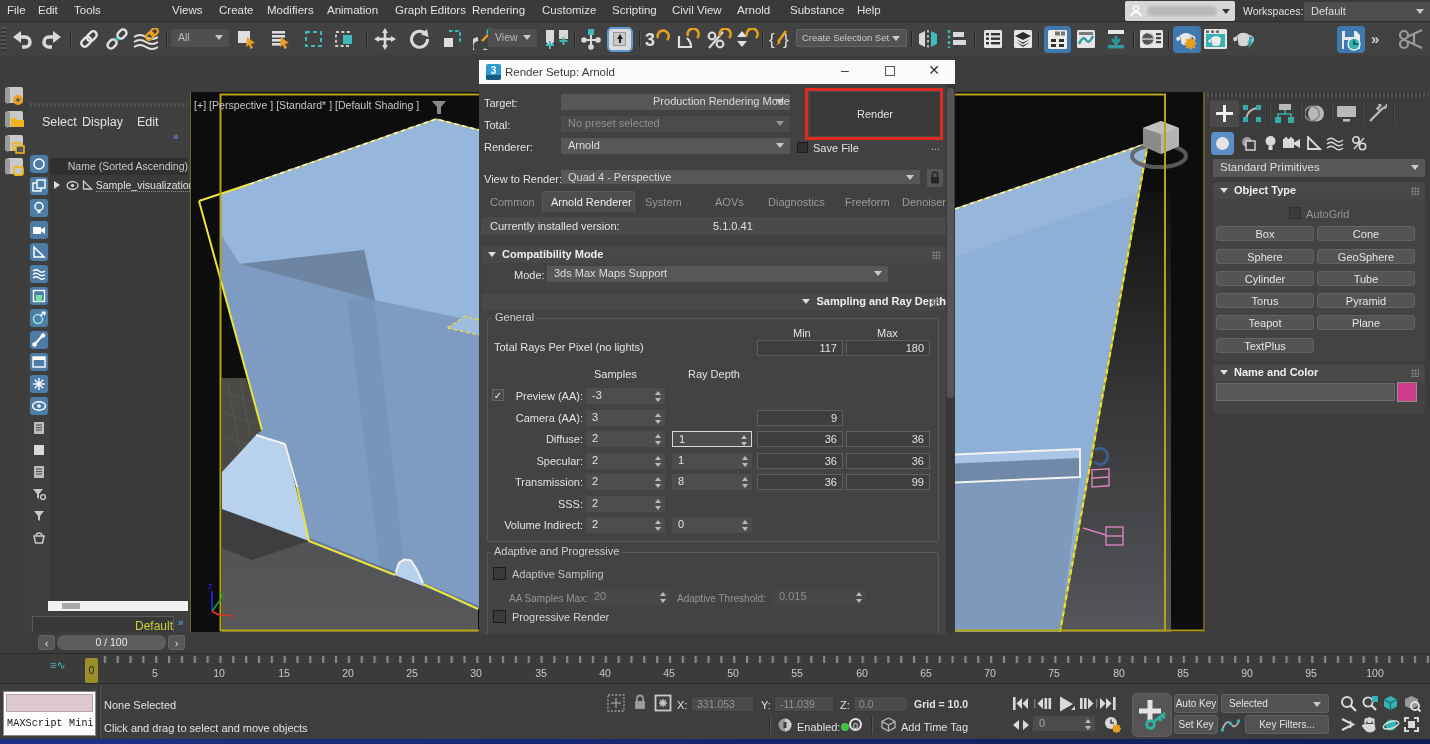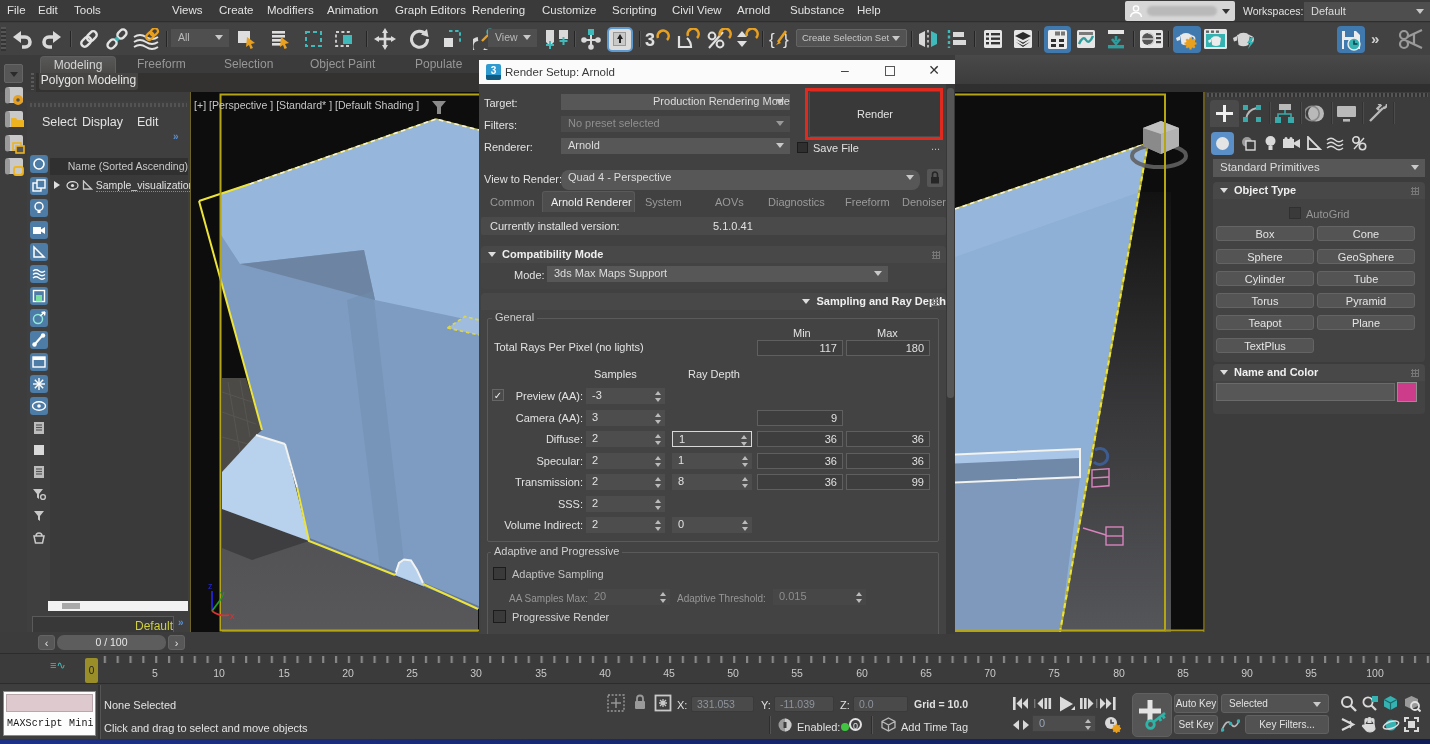--- a/index.html
+++ b/index.html
@@ -320,37 +320,20 @@
   <div class="abs" style="left:1371px;top:7px;color:#d0d0d0;font-size:15px;font-weight:bold;">»</div>
   <svg class="ticon" style="left:1396px;width:30px;" viewBox="0 0 30 22">
         <g fill="none" stroke="#9a9a9a" stroke-width="2.2">
           <circle cx="8" cy="7" r="4"></circle>
           <circle cx="8" cy="16" r="4"></circle>
           <path d="M11 9 L26 2 M11 13 L26 20 M18 6 L18 16"></path>
         </g>
       </svg>
 </div>
 
-<div class="abs" id="ribbon" style="left:0;top:55px;width:1430px;height:37px;background:#3b3b3b;">
-  <div class="abs" style="left:1px;top:0px;width:28px;height:5px;background:repeating-linear-gradient(90deg,#5a5a5a 0 3px,#3b3b3b 3px 5px);"></div>
-  <div class="abs" style="left:31px;top:2px;width:3px;height:33px;background:repeating-linear-gradient(#5a5a5a 0 2px,#3b3b3b 2px 4px);"></div>
-  <div class="abs" style="left:0;top:0;width:1430px;height:18px;background:#3b3b3b;"></div>
-  <div class="abs" style="left:36px;top:18px;width:1394px;height:19px;background:#333231;"></div>
-  <div class="abs" style="left:40px;top:1px;width:76px;height:17px;background:linear-gradient(#585858,#4b4a48);border:1px solid #5e5e5e;border-bottom:none;border-radius:4px 4px 0 0;color:#d5d5d5;font-size:12px;text-align:center;line-height:16px;">Modeling</div>
-<span class="abs" style="left:137px;top:2px;color:#979797;font-size:12px;">Freeform</span>
-      <span class="abs" style="left:224px;top:2px;color:#979797;font-size:12px;">Selection</span>
-      <span class="abs" style="left:310px;top:2px;color:#979797;font-size:12px;">Object Paint</span>
-      <span class="abs" style="left:415px;top:2px;color:#979797;font-size:12px;">Populate</span>
-  <div class="abs" style="left:39px;top:18px;width:99px;height:17px;background:#454442;border-radius:0 0 3px 3px;color:#e6e6e6;font-size:12px;text-align:center;line-height:15px;">Polygon Modeling</div>
-  <div class="abs" style="left:955px;top:0;width:475px;height:29px;background:linear-gradient(#494949,#3c3c3c);"></div>
-  <div class="abs" style="left:955px;top:29px;width:475px;height:8px;background:#2f2f2f;"></div>
-  <div class="abs" style="left:4px;top:9px;width:19px;height:19px;background:#565656;border:1px solid #666;border-radius:2px;">
-        <div class="abs" style="left:5px;top:7px;width:0;height:0;border-left:4px solid transparent;border-right:4px solid transparent;border-top:5px solid #2a2a2a;"></div>
-      </div>
-</div>
 
 <div class="abs" id="leftdock" style="left:0;top:92px;width:27px;height:540px;background:#3d3d3d;"></div>
 <svg class="abs" style="left:2px;top:85px;" width="24" height="96" viewBox="0 0 24 96">
   <g id="scroll1">
         <path d="M6 2 h13 a2 2 0 0 1 2 2 v12 a2 2 0 0 1 -2 2 h-13 Z" fill="#c9c9c9"></path>
         <path d="M6 2 a3 3 0 0 0 -3 3 v11 a2.5 2.5 0 0 0 5 0 V5 a3 3 0 0 0 -2 -3" fill="#9a9a9a"></path>
         <circle cx="16" cy="15" r="5" fill="#e8a020"></circle>
         <circle cx="16" cy="15" r="1.8" fill="#555"></circle>
       </g>
   <g transform="translate(0,24)">
@@ -885,29 +868,29 @@
     <div class="abs" style="left:26px;top:6px;color:#3a3a3a;font-size:11.5px;">Render Setup: Arnold</div>
     <div class="abs" style="left:357px;top:2px;width:18px;height:18px;color:#444;font-size:14px;text-align:center;">–</div>
     <div class="abs" style="left:406px;top:6px;width:10px;height:10px;border:1.4px solid #555;"></div>
     <div class="abs" style="left:446px;top:2px;width:18px;height:18px;color:#333;font-size:14px;text-align:center;">✕</div>
   </div>
   <div id="dlgbody" class="abs" style="left:0;top:24px;width:467px;height:550px;font-size:11px;">
     <div class="abs txt" style="left:5px;top:13px;">Target:</div>
     <div class="abs fld" style="left:82px;top:10px;width:229px;height:16px;text-align:right;">Production Rendering Mode<span class="arr"></span></div>
     <div class="abs" style="left:330px;top:7px;width:132px;height:46px;background:#393939;border:1px solid #4c4c4c;border-radius:2px;color:#e2e2e2;text-align:center;line-height:44px;">Render</div>
     <div class="abs" style="left:326px;top:4px;width:138px;height:52px;border:3px solid #e02a20;"></div>
-    <div class="abs txt" style="left:5px;top:35px;">Filters:</div>
+    <div class="abs txt" style="left:5px;top:35px;">Total:</div>
     <div class="abs fld" style="left:82px;top:32px;width:229px;height:16px;background:#4b4b4b;color:#8f8f8f;">No preset selected<span class="arr" style="border-top-color:#999;"></span></div>
     <div class="abs txt" style="left:5px;top:57px;">Renderer:</div>
     <div class="abs fld" style="left:82px;top:54px;width:229px;height:16px;">Arnold<span class="arr"></span></div>
     <div class="abs cb" style="left:318px;top:58px;width:11px;height:11px;"></div>
     <div class="abs txt" style="left:334px;top:58px;">Save File</div>
     <div class="abs" style="left:452px;top:56px;color:#bbb;">...</div>
     <div class="abs txt" style="left:5px;top:89px;">View to Render:</div>
-    <div class="abs fld" style="left:82px;top:86px;width:359px;height:20px;border-radius:8px;">Quad 4 - Perspective<span class="arr"></span></div>
+    <div class="abs fld" style="left:82px;top:86px;width:359px;height:14px;">Quad 4 - Perspective<span class="arr"></span></div>
     <div class="abs" style="left:448px;top:85px;width:16px;height:18px;background:#565656;border-radius:2px;">
       <svg width="16" height="18" viewBox="0 0 16 18">
             <rect x="4" y="8" width="8" height="6.5" fill="#262626"></rect>
             <path d="M5.5 8 V5.5 a2.5 2.5 0 0 1 5 0 V8" fill="none" stroke="#262626" stroke-width="1.6"></path>
           </svg>
     </div>
 
     <div class="abs" style="left:63px;top:107px;width:93px;height:21px;background:#4d4d4d;border:1px solid #5a5a5a;border-bottom:none;border-radius:3px 3px 0 0;"></div>
     <div class="abs" style="left:11px;top:112px;color:#9a9a9a;">Common</div>
     <div class="abs" style="left:72px;top:112px;color:#f0f0f0;">Arnold Renderer</div>

